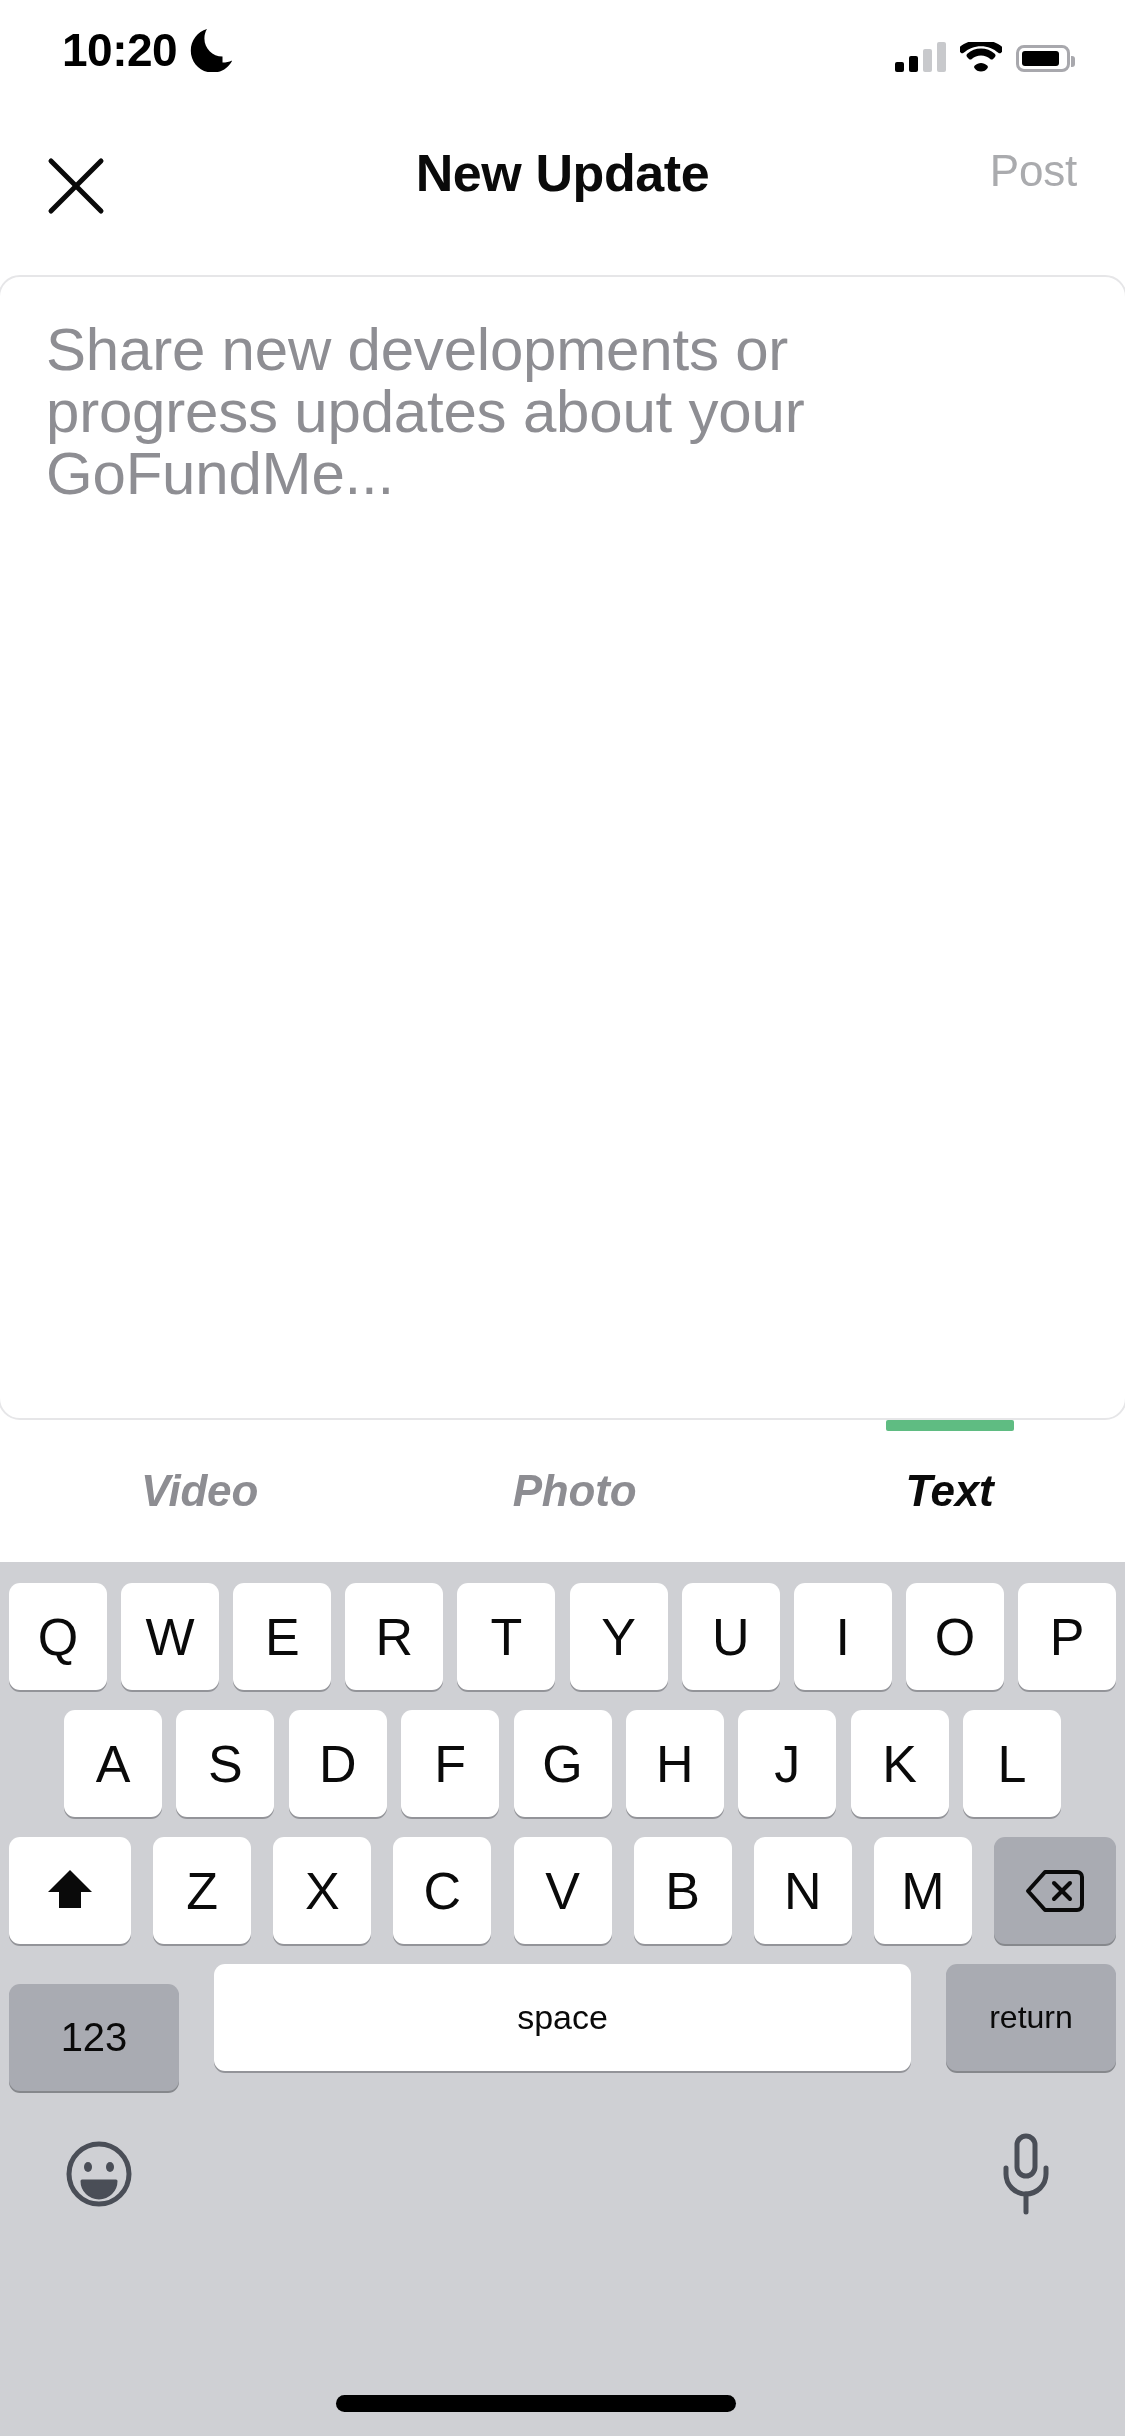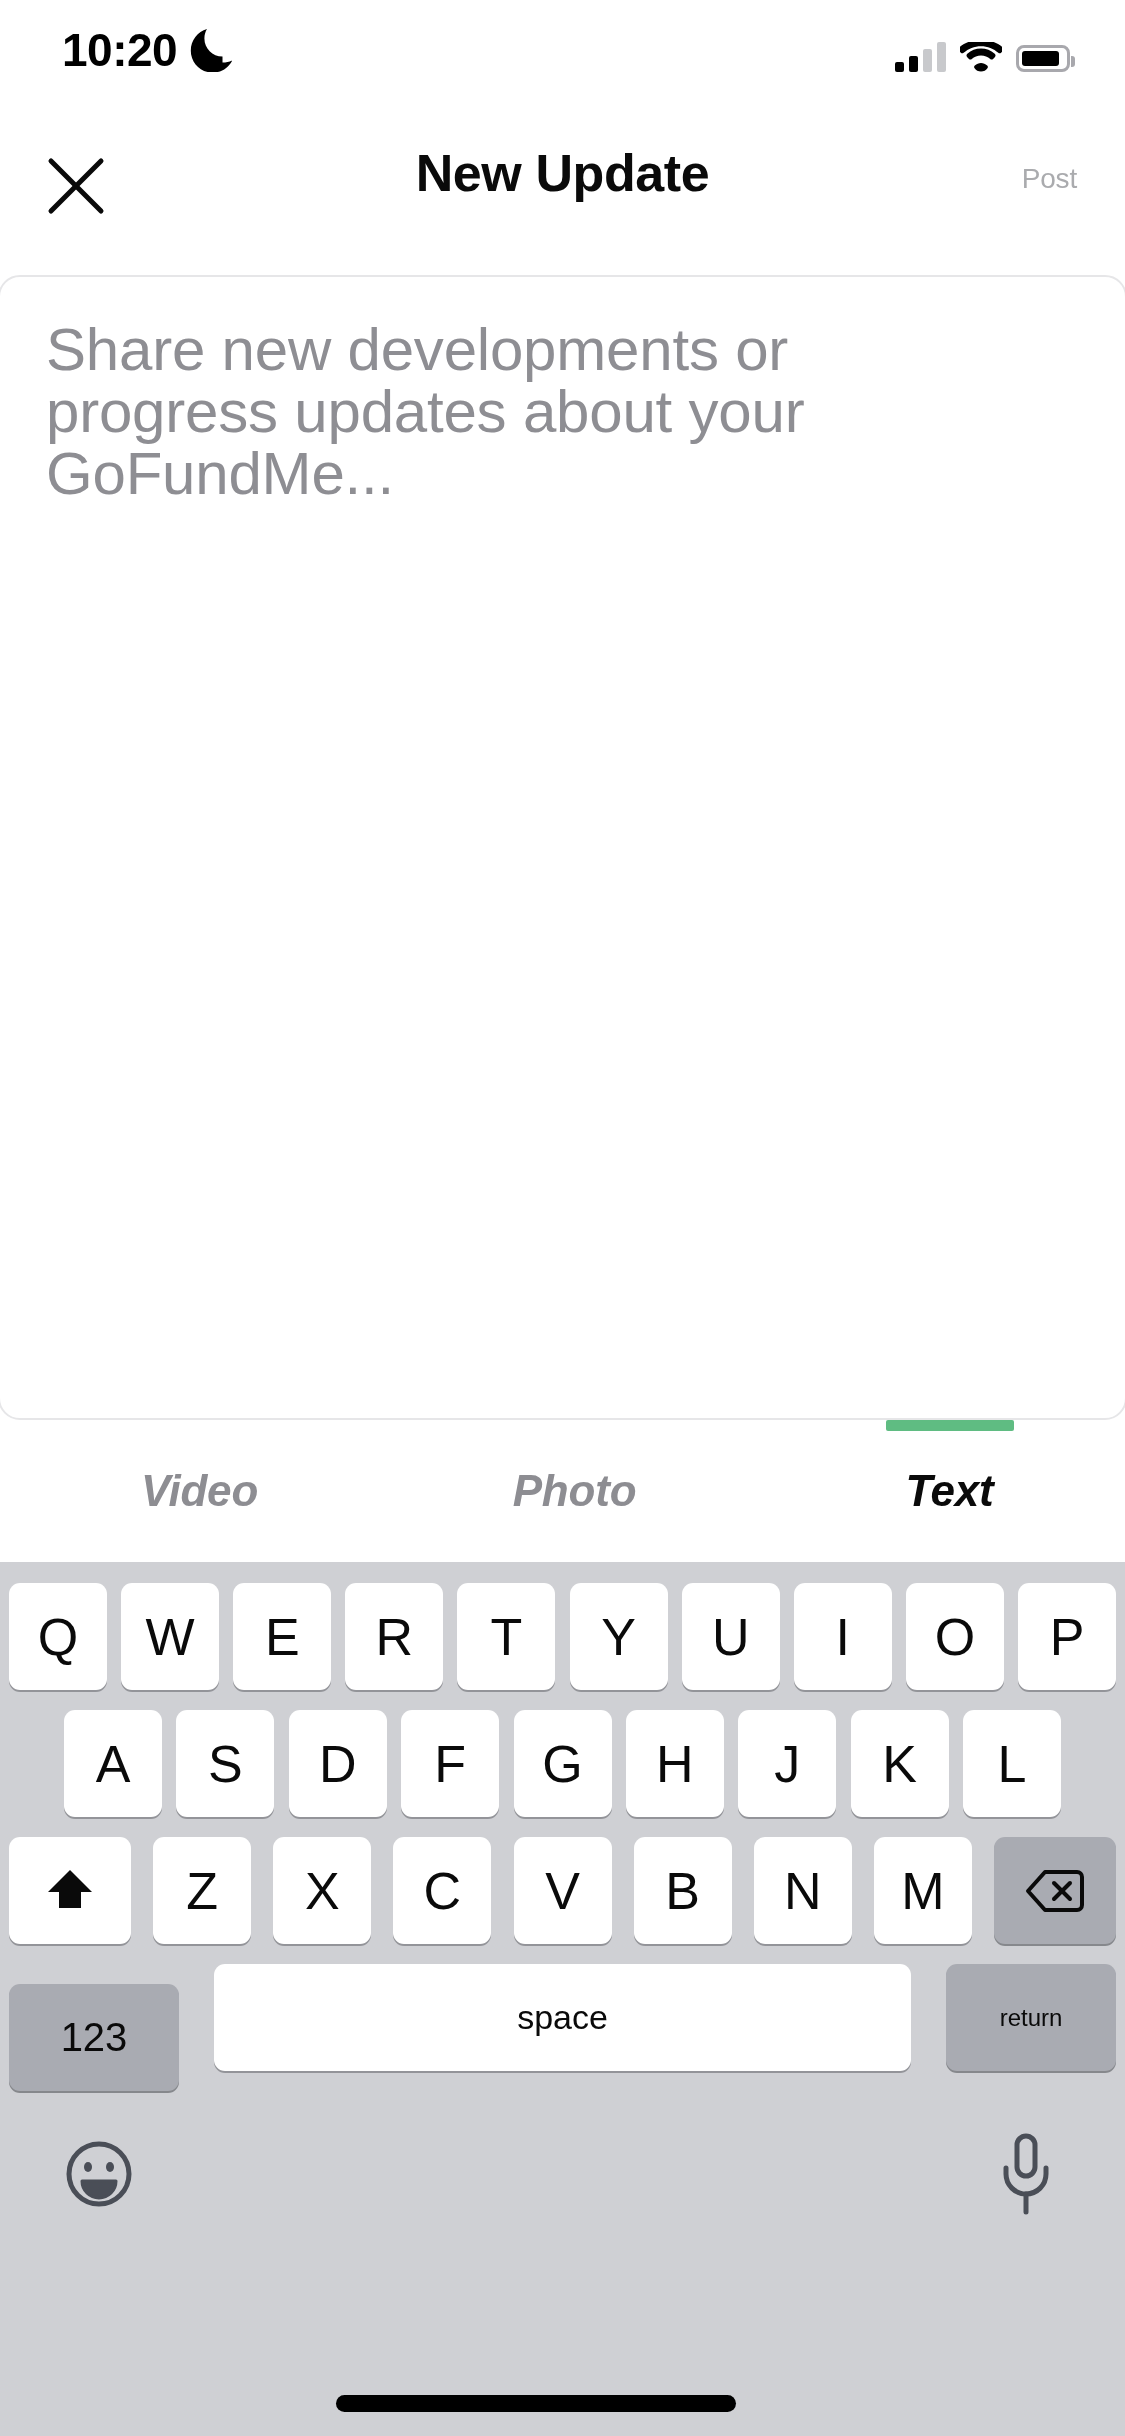--- a/index.html
+++ b/index.html
@@ -72,22 +72,22 @@
     width:1125px; height:175px;
     display:flex; align-items:center; justify-content:center;
     padding-bottom:30px;
     font-size:52px; font-weight:700; color:#0a0a0a;
     letter-spacing:-0.4px;
   }
   #post-button {
     position:absolute; right:48px; top:38px;
     height:95px; display:flex; align-items:center;
     padding-bottom:30px;
-    font-size:28px; font-weight:400; color:#aaabae;
-    letter-spacing:-0.2px; cursor:pointer;margin-top:8px;
+    font-size:44px; font-weight:400; color:#aaabae;
+    letter-spacing:-0.2px; cursor:pointer;
   }
 
   
   #composer-card {
     position:absolute; left:-2px; top:275px;
     width:1129px; height:1145px;
     background:#ffffff;
     border:2px solid #e6e6e8;
     border-radius:22px;
   }
@@ -149,21 +149,21 @@
     height:107px;
     cursor:pointer;
     user-select:none;
   }
   .key-letter { width:98px; }
   .key.gray { background:#a9abb2; box-shadow:0 2px 0 rgba(125,127,132,0.9); }
   .key-shift { width:122px; }
   .key-backspace { width:122px; }
   .key-123 { width:170px; font-size:40px;margin-top:40px; }
   .key-space { width:697px; font-size:34px; }
-  .key-return { width:170px; font-size:24px; }
+  .key-return { width:170px; font-size:32px; }
 
   #kb-toolbar {
     position:absolute; left:0; top:537px;
     width:1125px; height:150px;
     display:flex; align-items:center;
     justify-content:space-between;
     padding:0 54px;
   }
   .kb-tool { width:90px; height:90px; display:flex; align-items:center; justify-content:center; cursor:pointer; }
 

